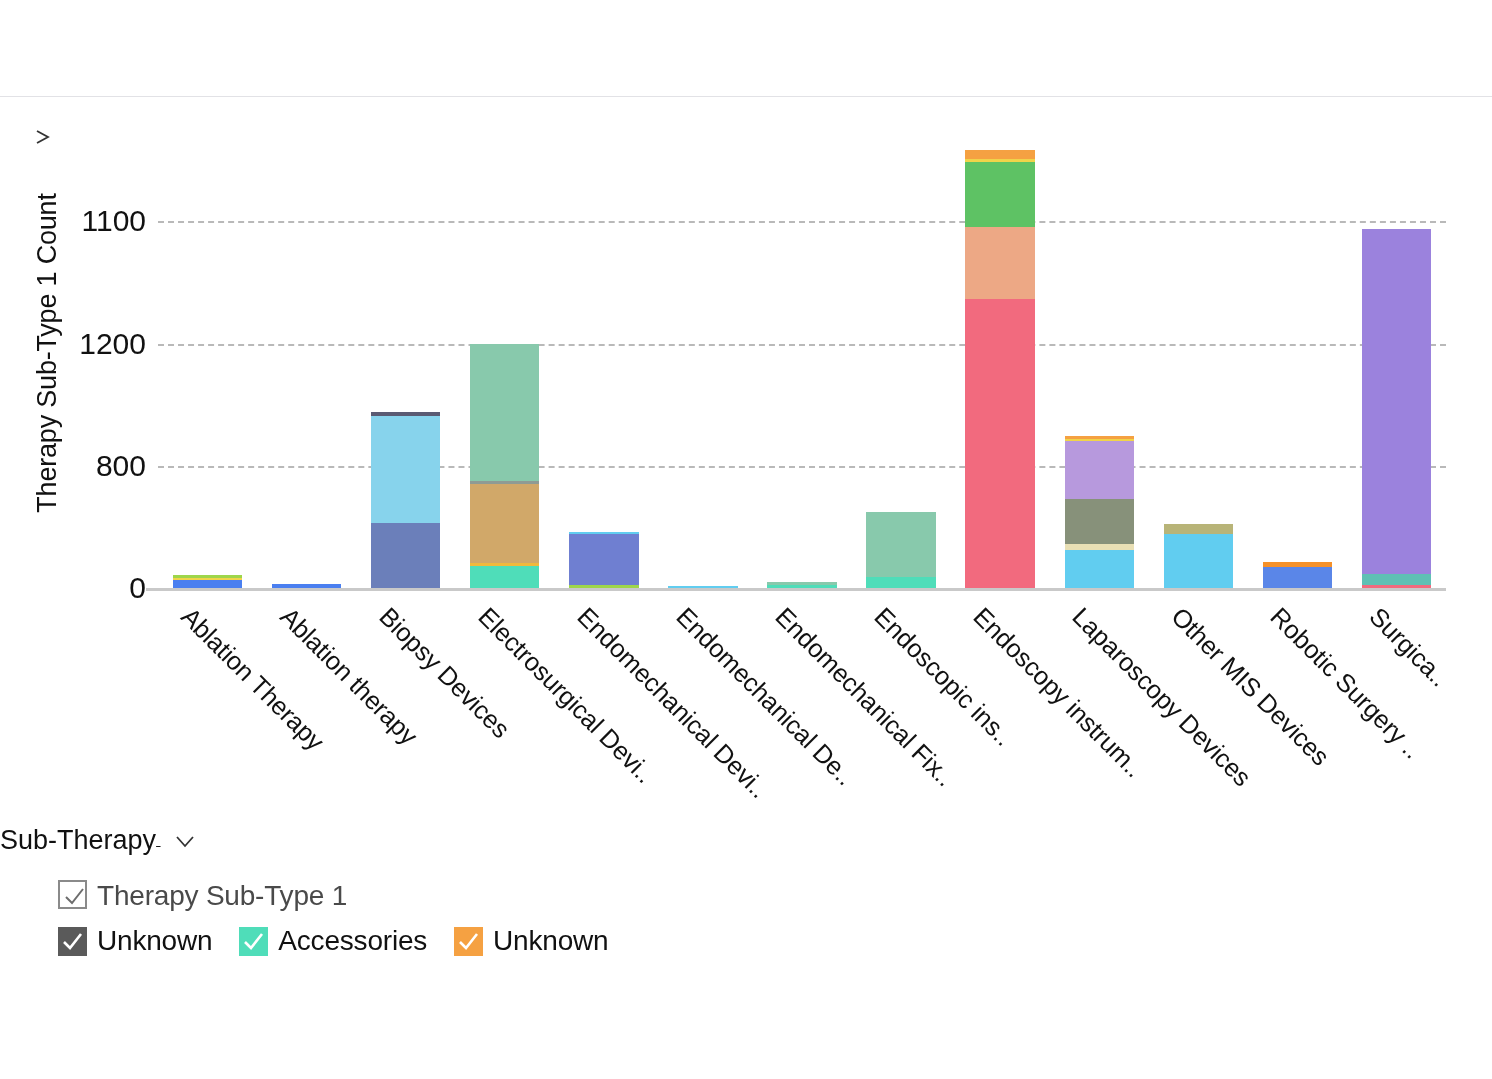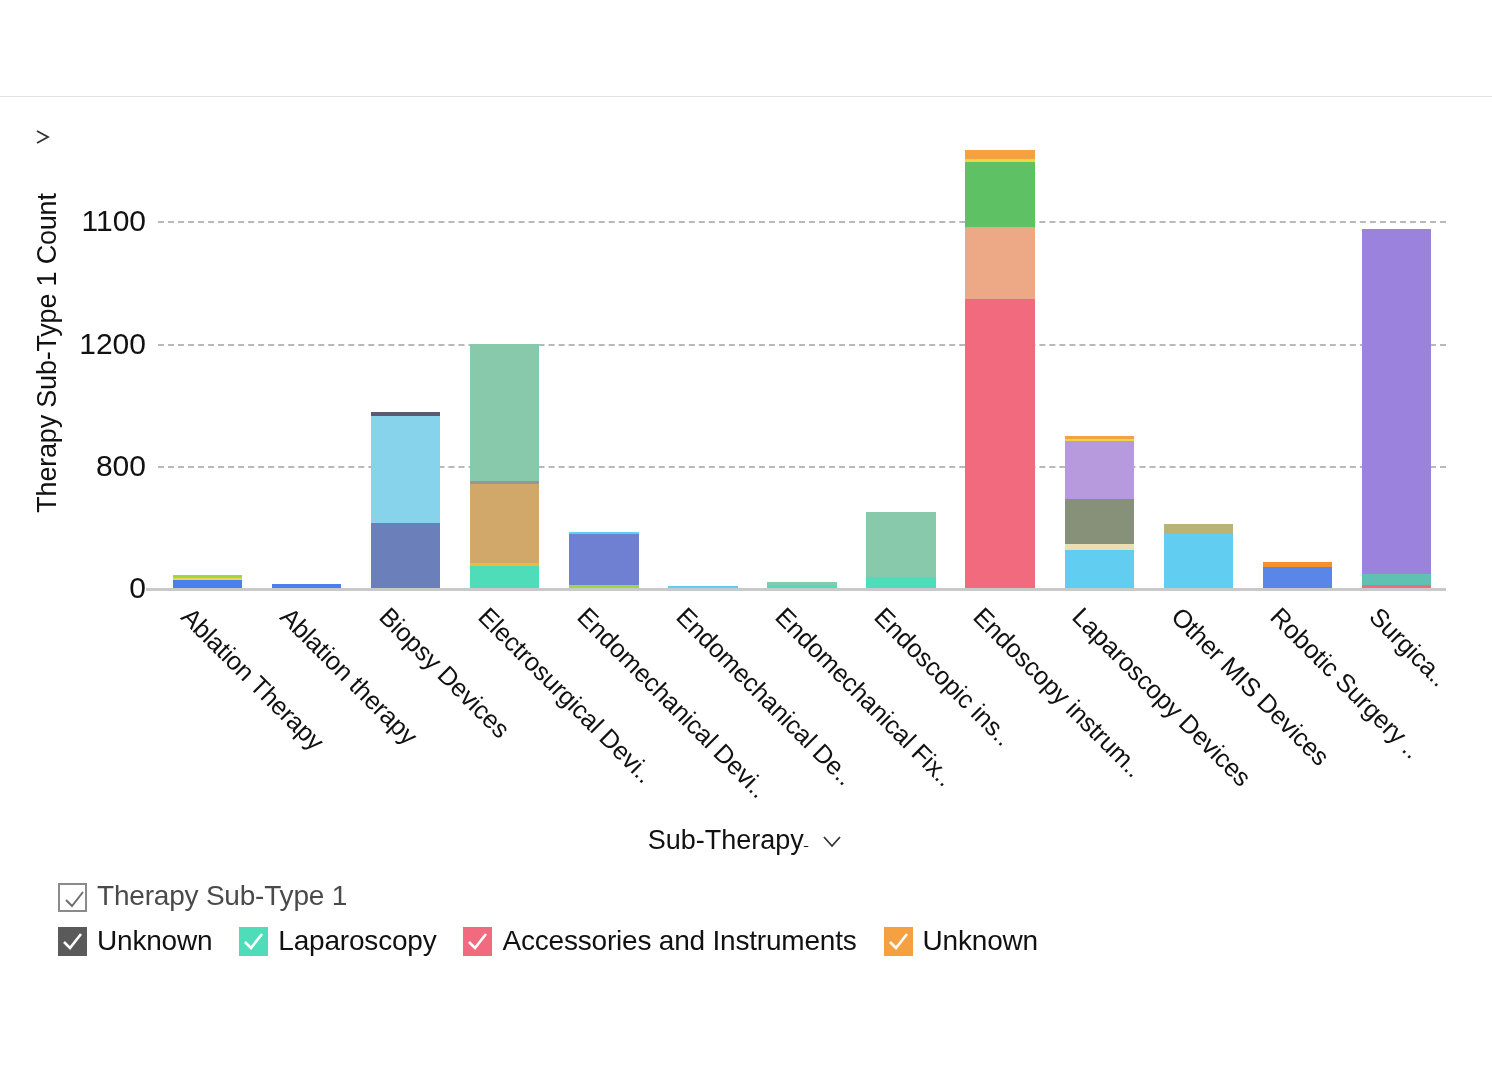--- a/index.html
+++ b/index.html
@@ -132,21 +132,20 @@
     white-space: nowrap;
     transform-origin: left top;
     transform: rotate(45deg);
     letter-spacing: -0.2px;
   }
   #x-axis-title-wrap {
     position: absolute;
     left: 0;
     top: 825px;
     width: 1492px;
-    text-align: center;
     text-decoration: underline;
   }
   #x-axis-title {
     display: inline-block;
     font-size: 27px;
     color: #111;
     vertical-align: middle;
   }
   #x-axis-chevron {
     display: inline-block;
@@ -158,21 +157,21 @@
 
   
   #legend {
     position: absolute;
     left: 58px;
     top: 880px;
     width: 1400px;
   }
   .legend-row {
     display: flex;
-    align-items: flex-end;
+    align-items: flex-start;
     flex-wrap: nowrap;
   }
   #legend-row-title { margin-bottom: 13px; }
   #legend-row-items { margin-bottom: 16px; }
   .legend-item {
     display: flex;
     align-items: center;
     margin-right: 27px;
     white-space: nowrap;
   }
@@ -348,29 +347,21 @@
           </svg>
         </div>
         <span class="legend-label">Unknown</span>
       </div>
       <div class="legend-item">
         <div class="legend-swatch" style="background: rgb(79, 221, 185);">
           <svg viewBox="0 0 29 29" aria-hidden="true">
             <polyline points="6,15 12,21 23,7" fill="none" stroke="#ffffff" stroke-width="2.6"></polyline>
           </svg>
         </div>
-        <span class="legend-label">Laparoscopy</span>
-      </div>
-      <div class="legend-item">
-        <div class="legend-swatch" style="background: rgb(242, 106, 126);">
-          <svg viewBox="0 0 29 29" aria-hidden="true">
-            <polyline points="6,15 12,21 23,7" fill="none" stroke="#ffffff" stroke-width="2.6"></polyline>
-          </svg>
-        </div>
-        <span class="legend-label">Accessories and Instruments</span>
+        <span class="legend-label">Accessories</span>
       </div>
       <div class="legend-item">
         <div class="legend-swatch" style="background: rgb(245, 161, 66);">
           <svg viewBox="0 0 29 29" aria-hidden="true">
             <polyline points="6,15 12,21 23,7" fill="none" stroke="#ffffff" stroke-width="2.6"></polyline>
           </svg>
         </div>
         <span class="legend-label">Unknown</span>
       </div>
     </div>

